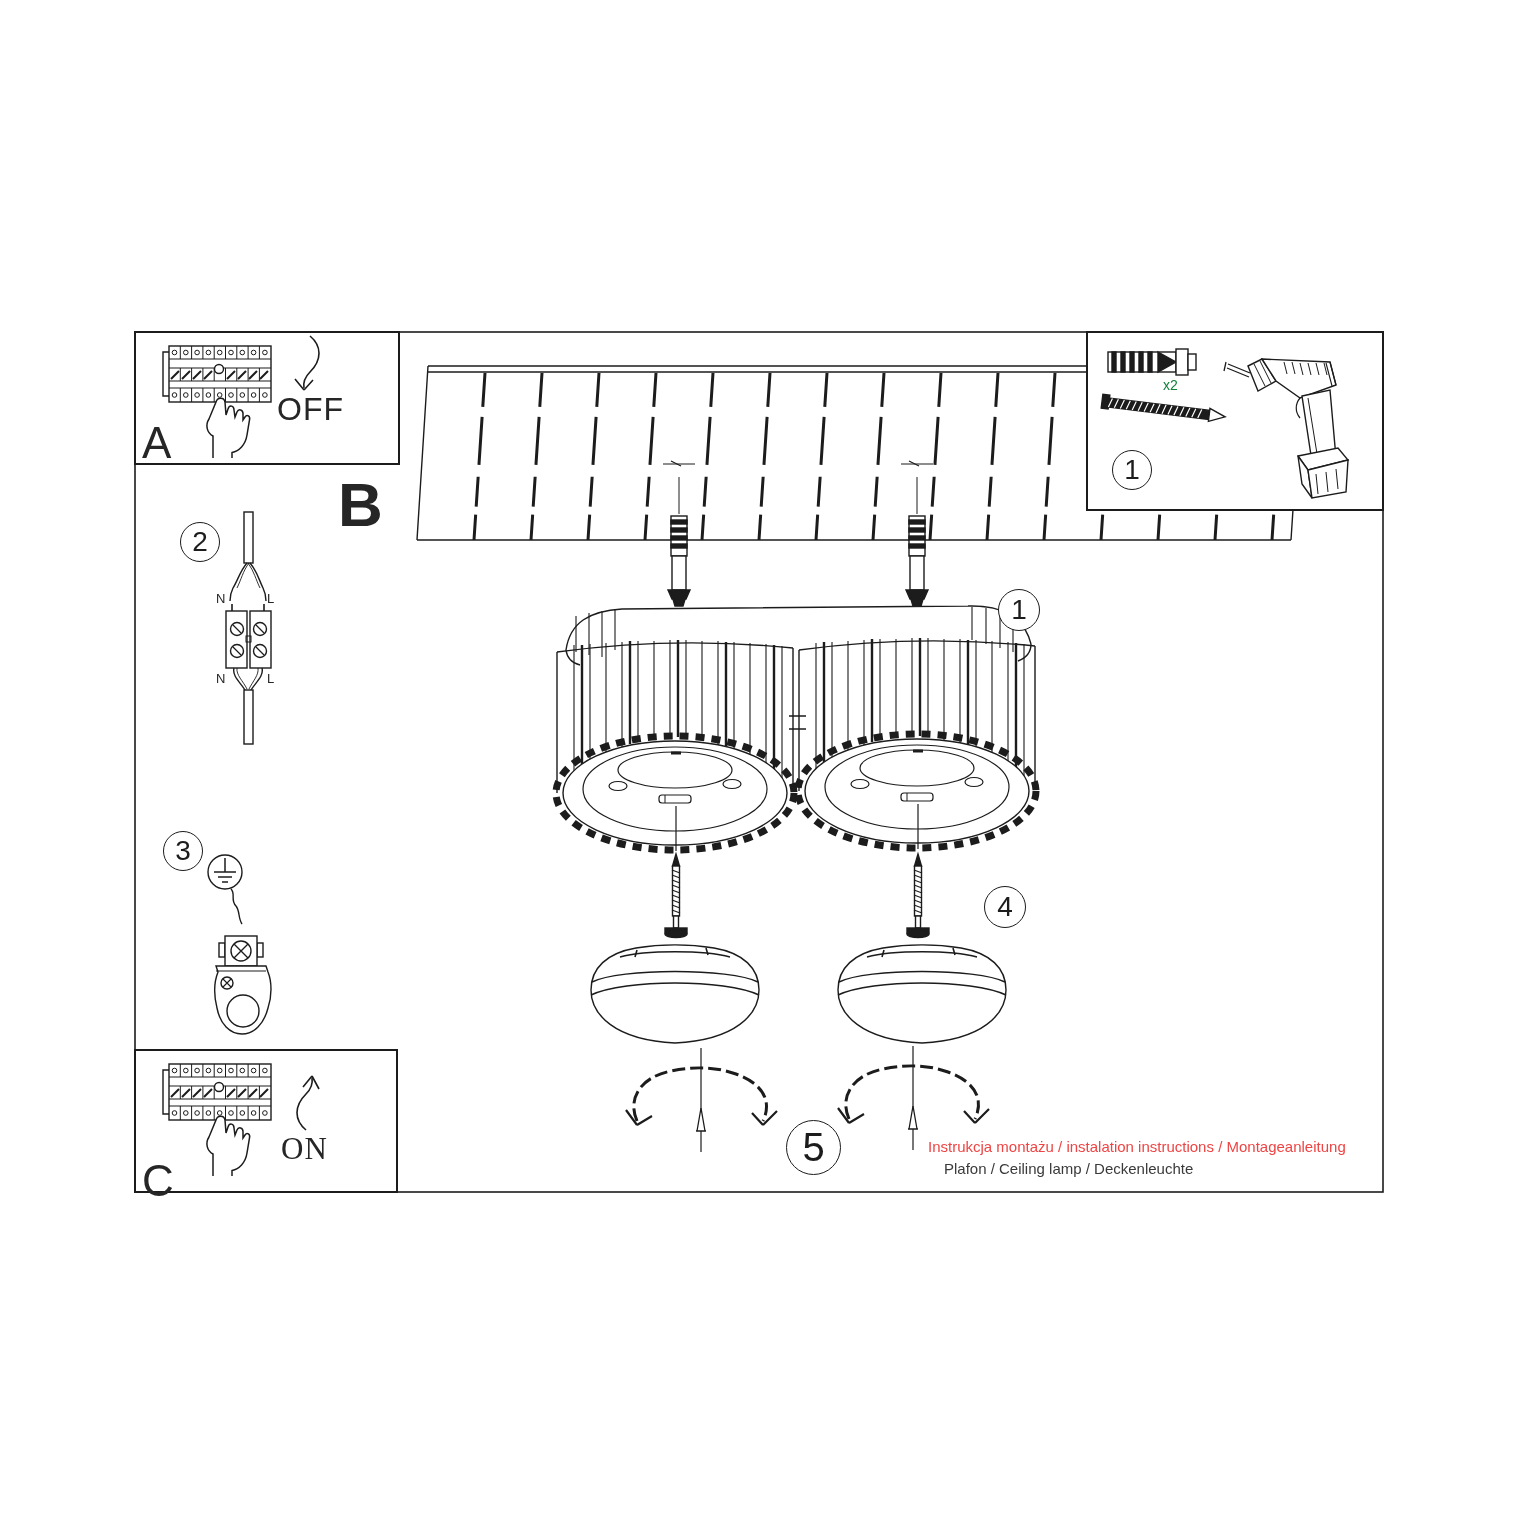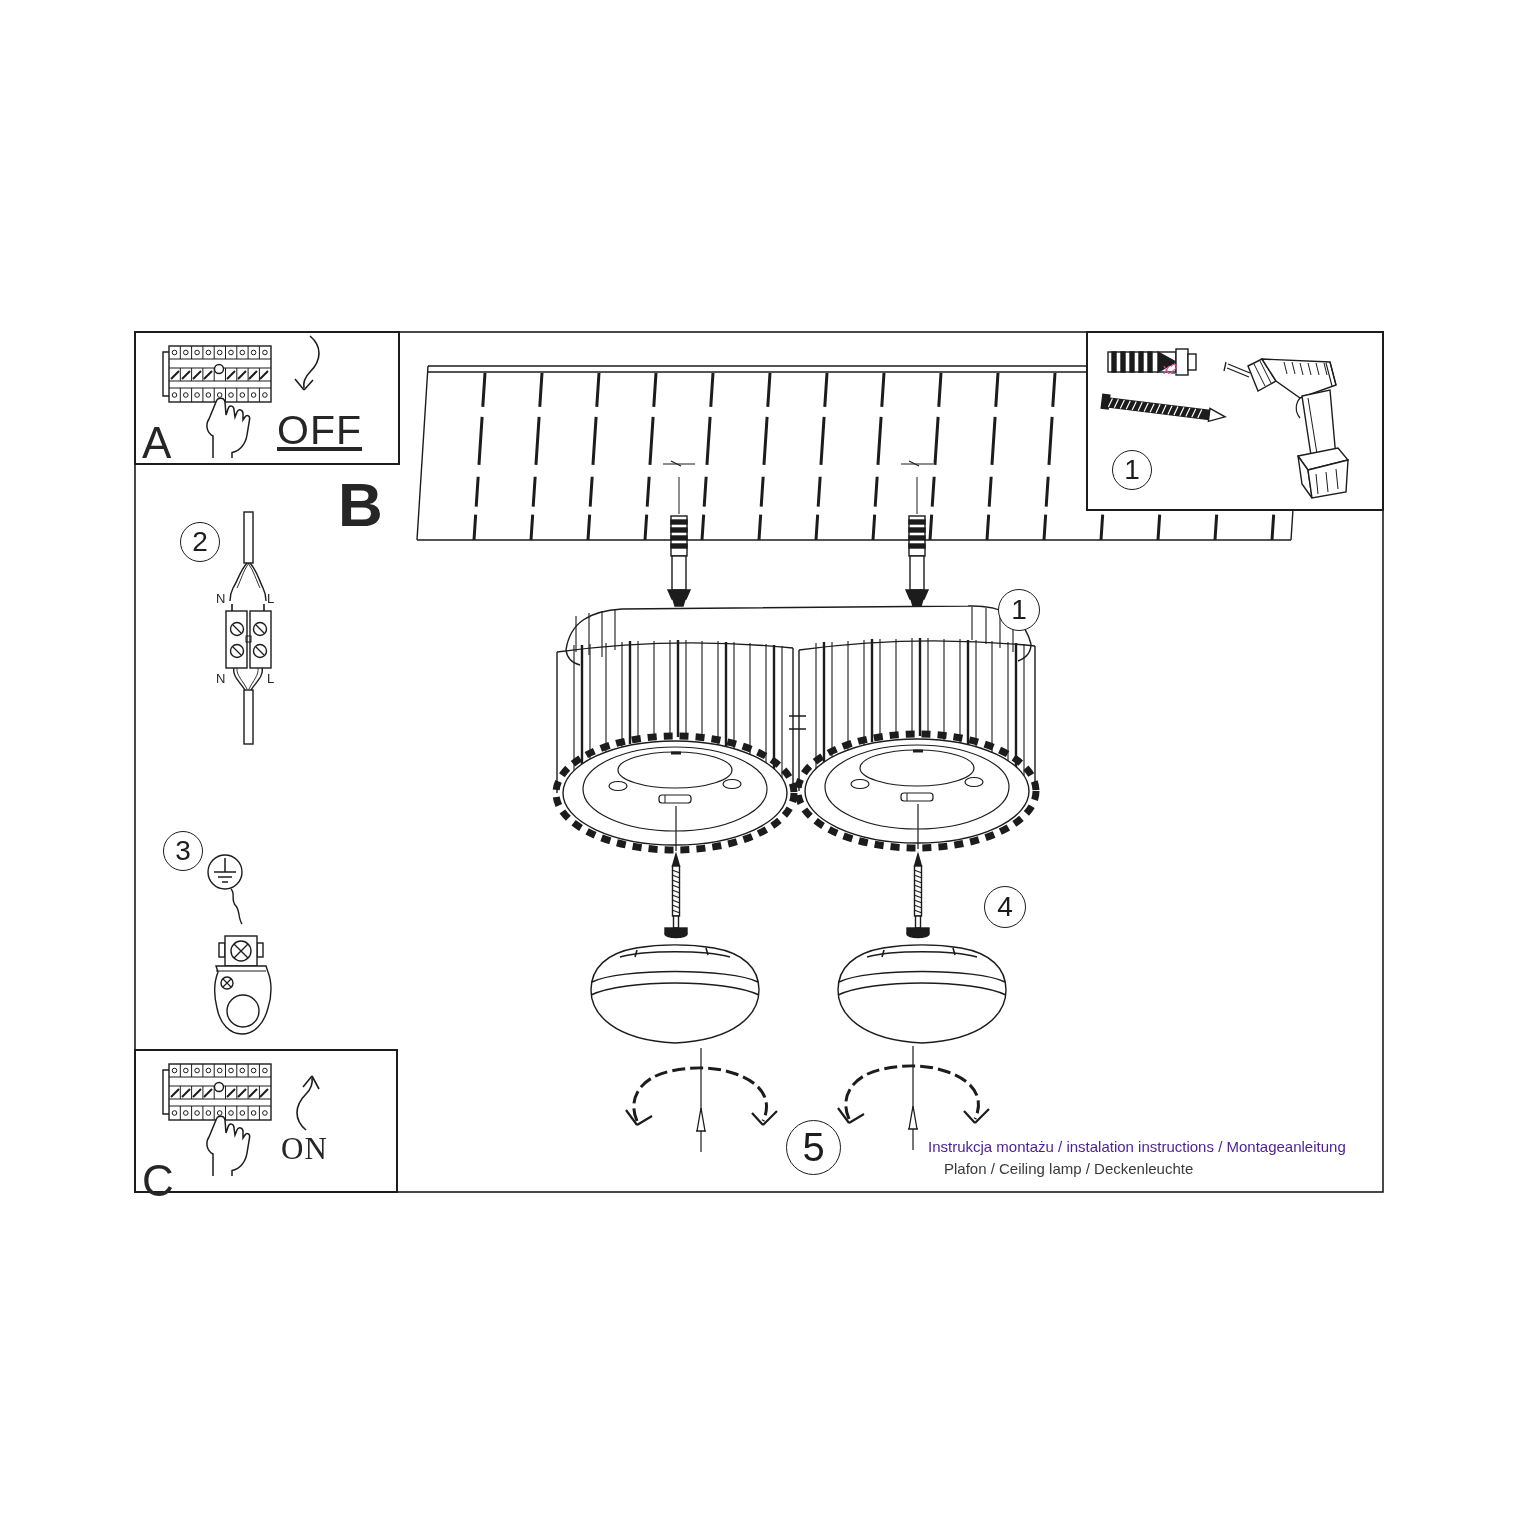--- a/index.html
+++ b/index.html
@@ -6,28 +6,28 @@
   .canvas{
     position:relative;width:1540px;height:1540px;background:#ffffff;
     font-family:"Liberation Sans","DejaVu Sans",sans-serif;color:#262626;
     overflow:hidden;margin:0 auto;
   }
   .art{position:absolute;left:0;top:0;}
   .lbl{position:absolute;white-space:nowrap;line-height:1;color:#262626;}
   .letter-a{left:142px;top:421px;font-size:44px;}
   .letter-b{left:338px;top:474px;font-size:62px;font-weight:600;}
   .letter-c{left:142px;top:1159px;font-size:44px;}
-  .off-lbl{left:277px;top:410px;font-size:41px;letter-spacing:1px;text-decoration:underline;}
+  .off-lbl{left:277px;top:393px;font-size:32px;letter-spacing:1px;}
   .on-lbl{left:281px;top:1133px;font-size:31px;letter-spacing:1px;font-family:Liberation Serif, serif;}
   .n-top{left:216px;top:592px;font-size:13px;}
   .l-top{left:267px;top:592px;font-size:13px;}
   .n-bot{left:216px;top:672px;font-size:13px;}
   .l-bot{left:267px;top:672px;font-size:13px;}
-  .x2-lbl{left:1163px;top:362px;font-size:14px;color:#ec4899;}
-  .footer-1{left:928px;top:1139px;font-size:15px;color:#4c1d95;}
+  .x2-lbl{left:1163px;top:378px;font-size:14px;color:#15803d;}
+  .footer-1{left:928px;top:1139px;font-size:15px;color:#ef4444;}
   .footer-2{left:944px;top:1161px;font-size:15px;color:#3a3a3a;}
   .circle{
     position:absolute;border:1.8px solid #1c1c1c;border-radius:50%;
     display:flex;align-items:center;justify-content:center;background:#fff;
     font-size:28px;color:#1c1c1c;box-sizing:border-box;
   }
   .c-tools{left:1112px;top:450px;width:40px;height:40px;}
   .c-wiring{left:180px;top:522px;width:40px;height:40px;}
   .c-earth{left:163px;top:831px;width:40px;height:40px;}
   .c-mount{left:998px;top:589px;width:42px;height:42px;}

